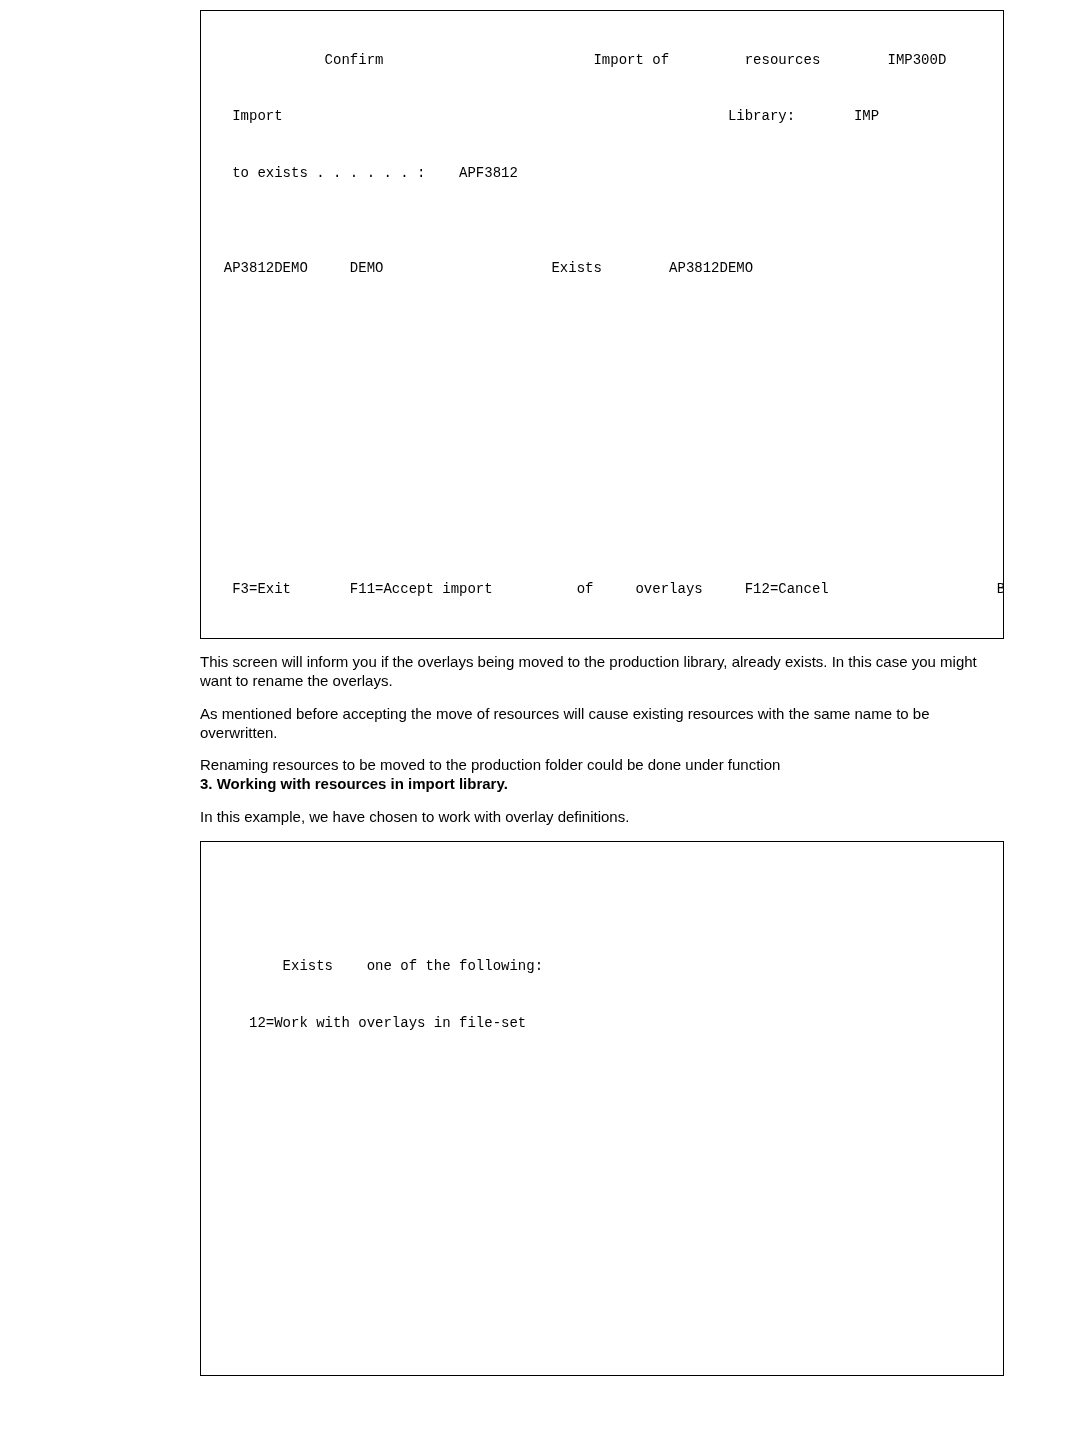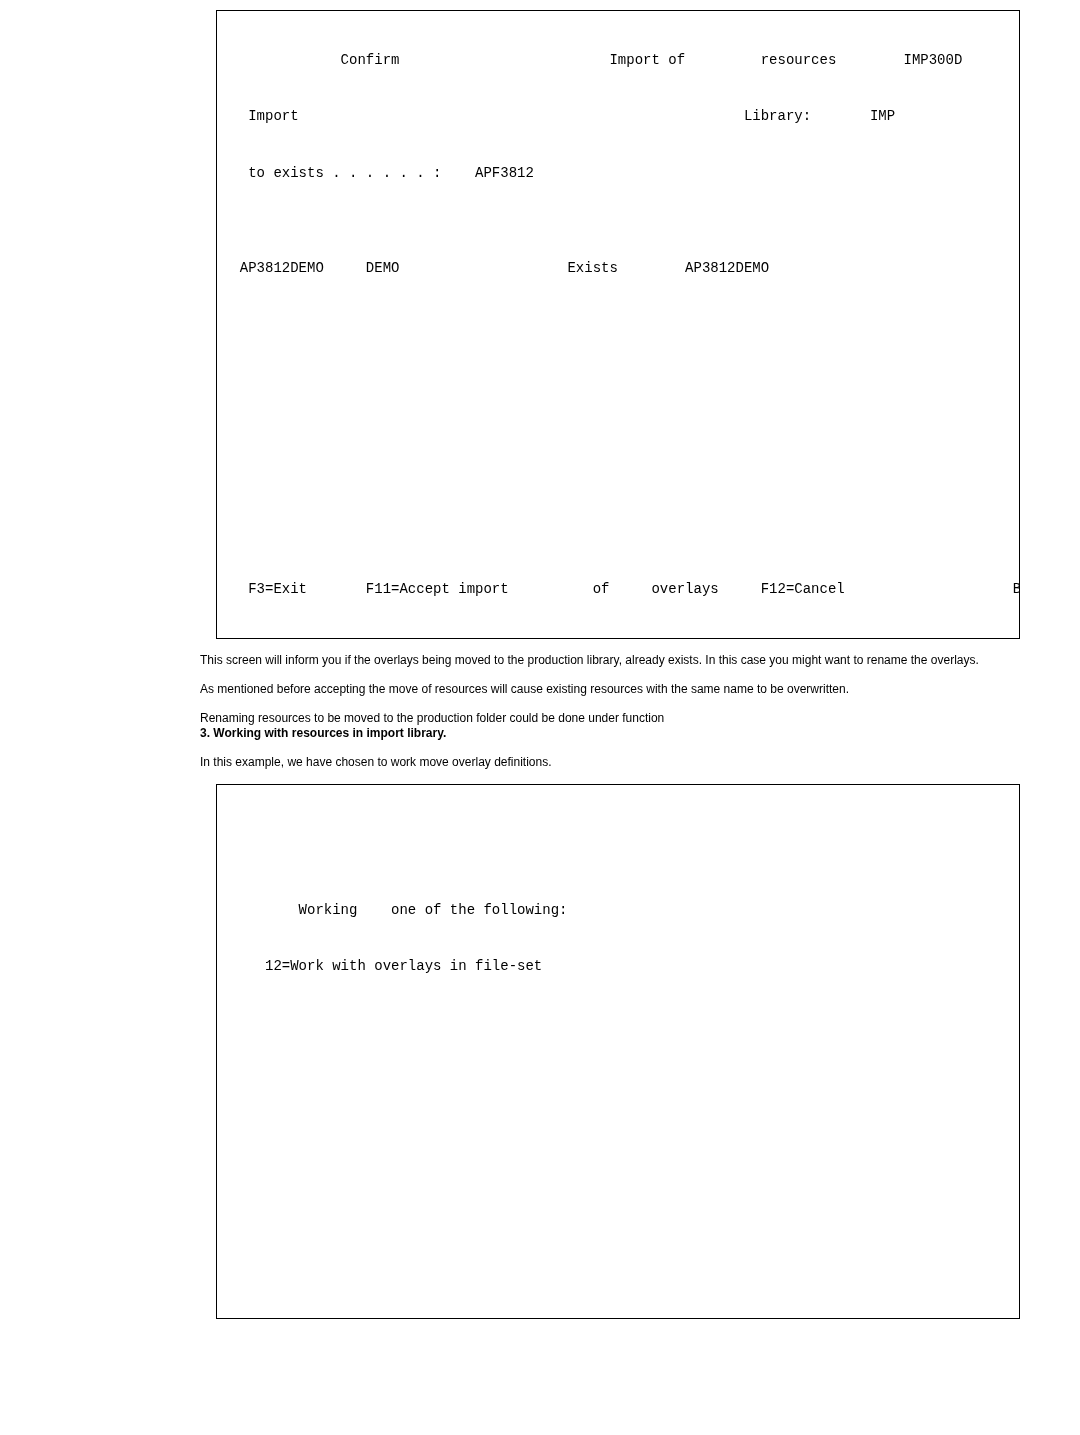--- a/index.html
+++ b/index.html
@@ -18,27 +18,26 @@
   }
   .terminal {
     border: 1px solid #000;
     font-family: "Courier New", Courier, monospace;
     font-size: 14px;
     line-height: 1.35;
     white-space: pre;
     padding: 2px 6px;
     overflow: hidden;
     width: 790px;
-    margin-left: 16px;
   }
   .terminal .row {
     white-space: pre;
   }
   p.body {
-    font-size: 12px;
+    font-size: 15px;
     line-height: 1.25;
     margin: 14px 0;
     width: 790px;
   }
   .bold { font-weight: bold; text-align: center; }
 </style>
 </head>
 <body>
 <div class="page">
 
@@ -60,26 +59,26 @@
 
   <p class="body">This screen will inform you if the overlays being moved to the production library, already exists. In this case you might want to rename the overlays.</p>
 
   <p class="body">As mentioned before accepting the move of resources will cause existing resources with the same name to be overwritten.</p>
 
   <p class="body">
     <span>Renaming resources to be moved to the production folder could be done under function </span><br>
     <span class="bold">3. Working with resources in import library.</span>
   </p>
 
-  <p class="body">In this example, we have chosen to work move overlay definitions.</p>
+  <p class="body">In this example, we have chosen to work with overlay definitions.</p>
 
   <div class="terminal">
     <div class="row"></div>
     <div class="row"></div>
-    <div class="row">         Working    one of the following:  </div>
+    <div class="row">         Exists    one of the following:  </div>
     <div class="row">     12=Work with overlays in file-set</div>
     <div class="row"></div>
     
     <div class="row"></div>
     <div class="row"></div>
     <div class="row"></div>
     <div class="row"></div>
     <div class="row"></div>
     <div class="row"></div>
     

